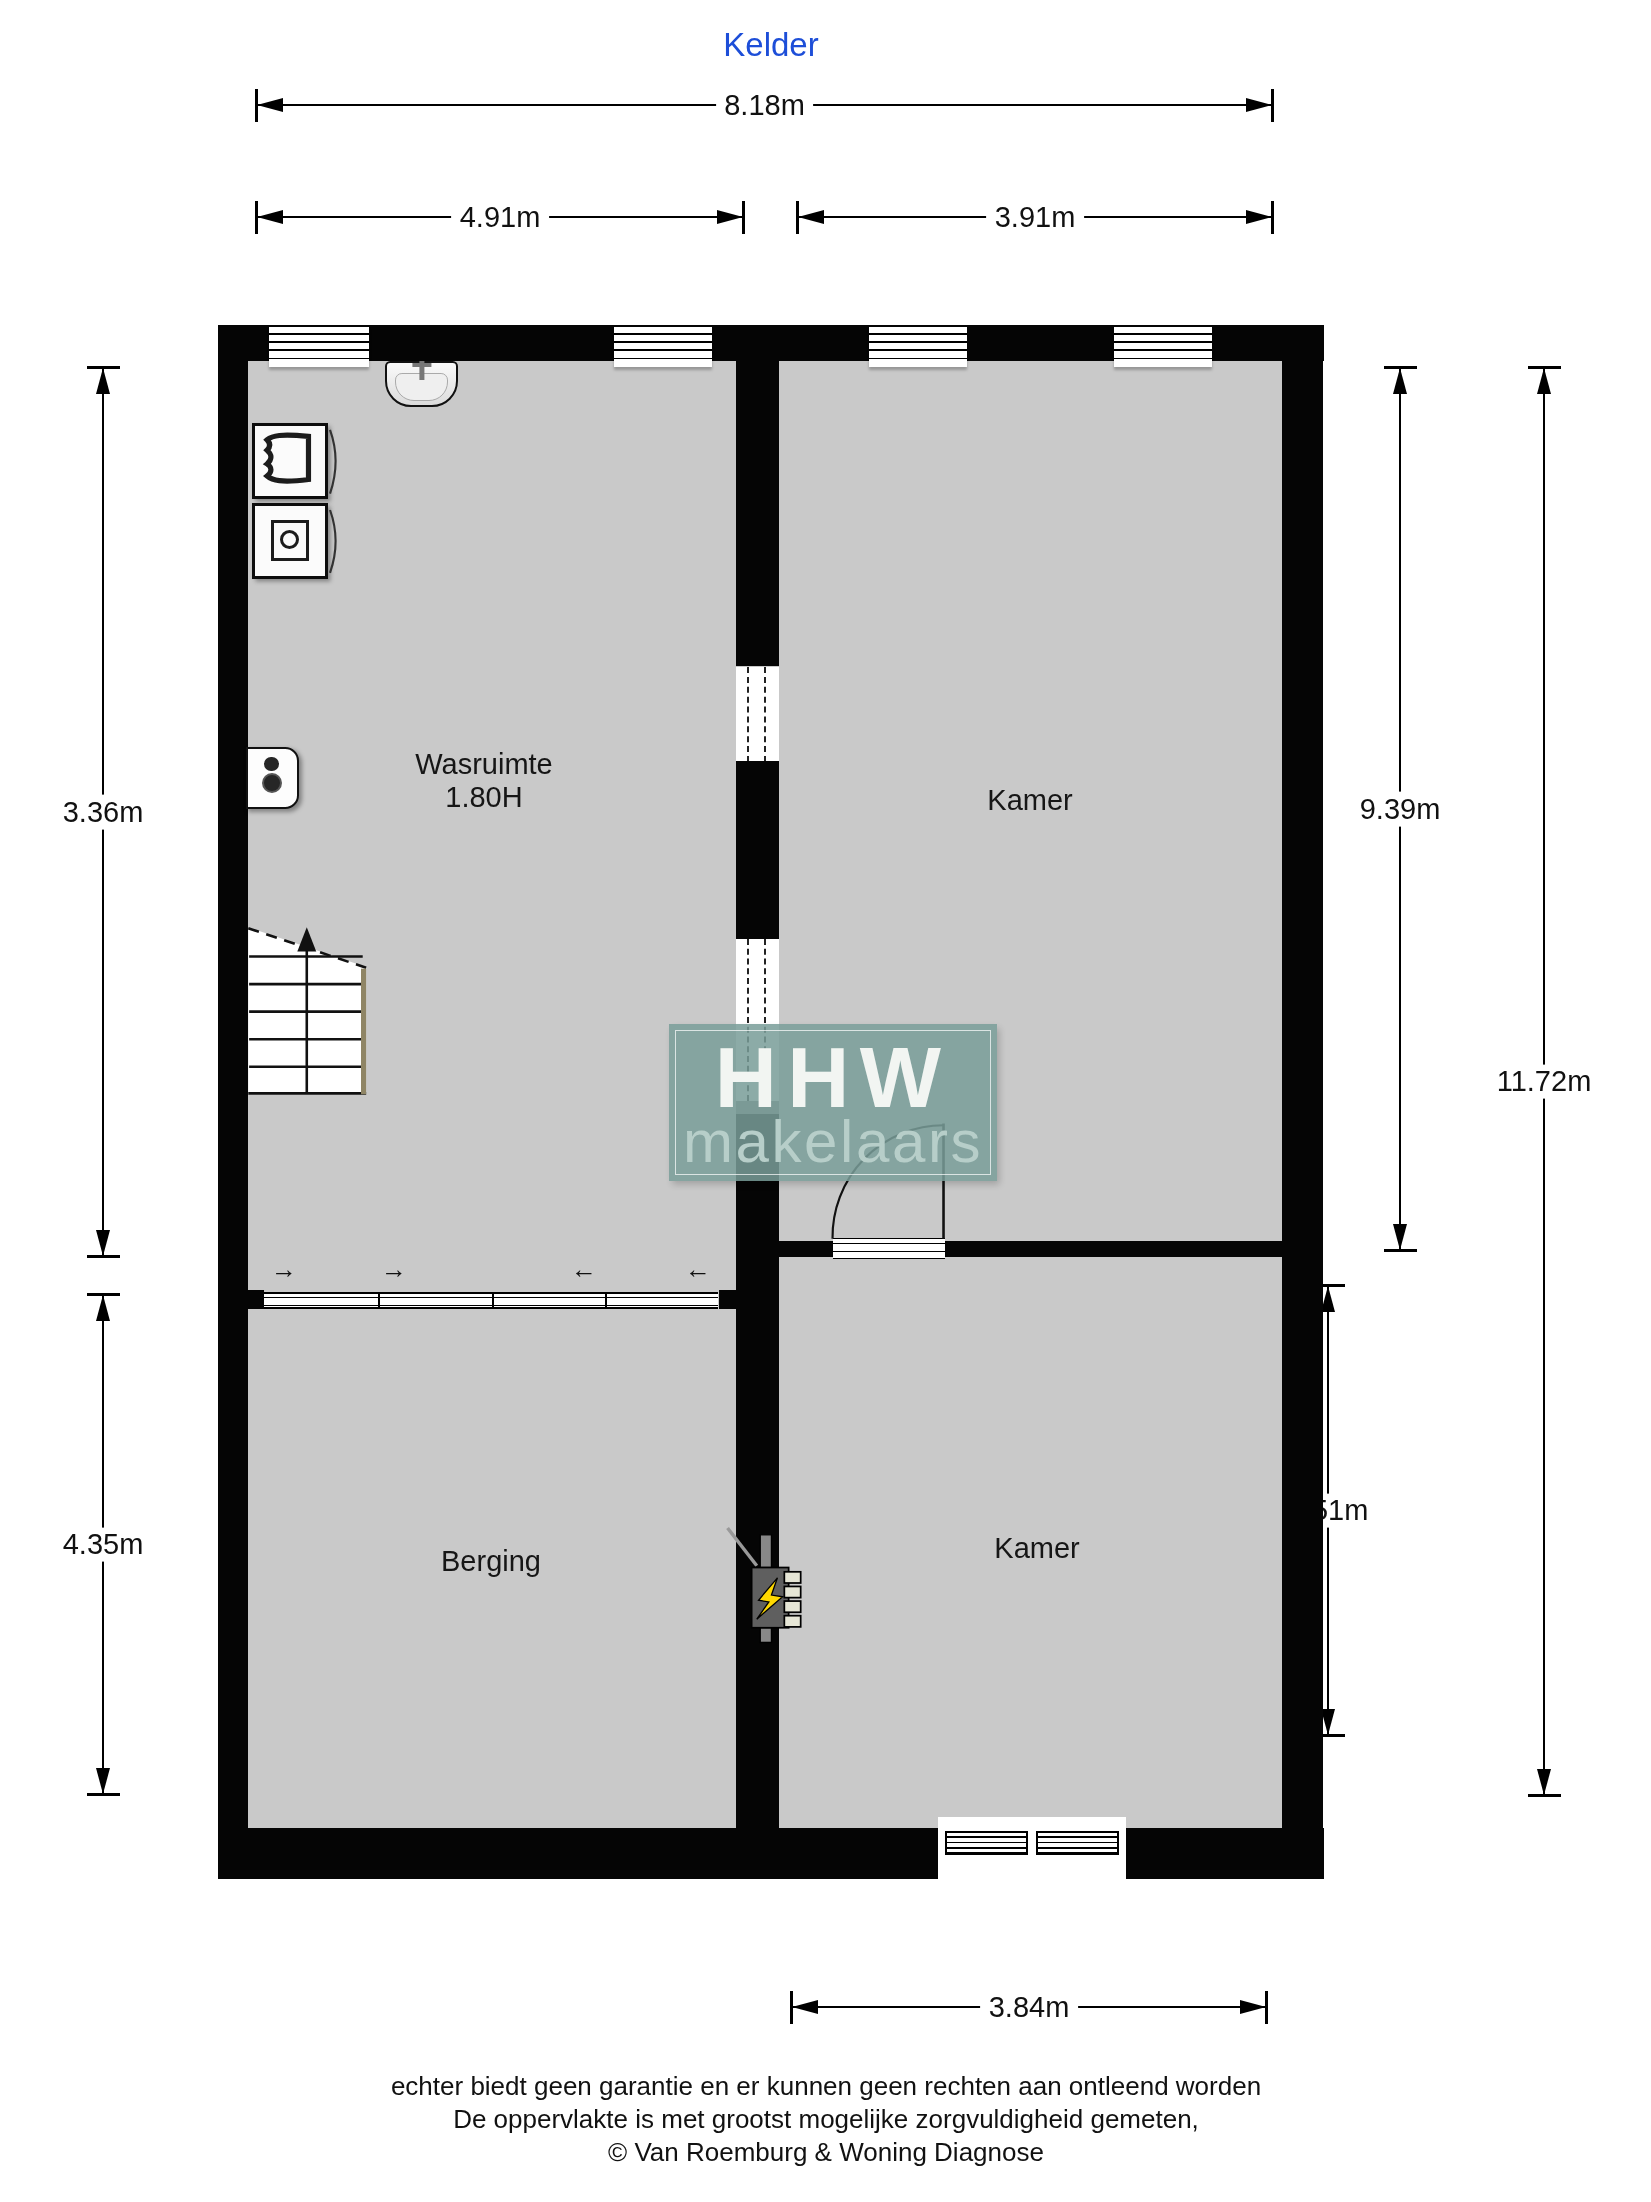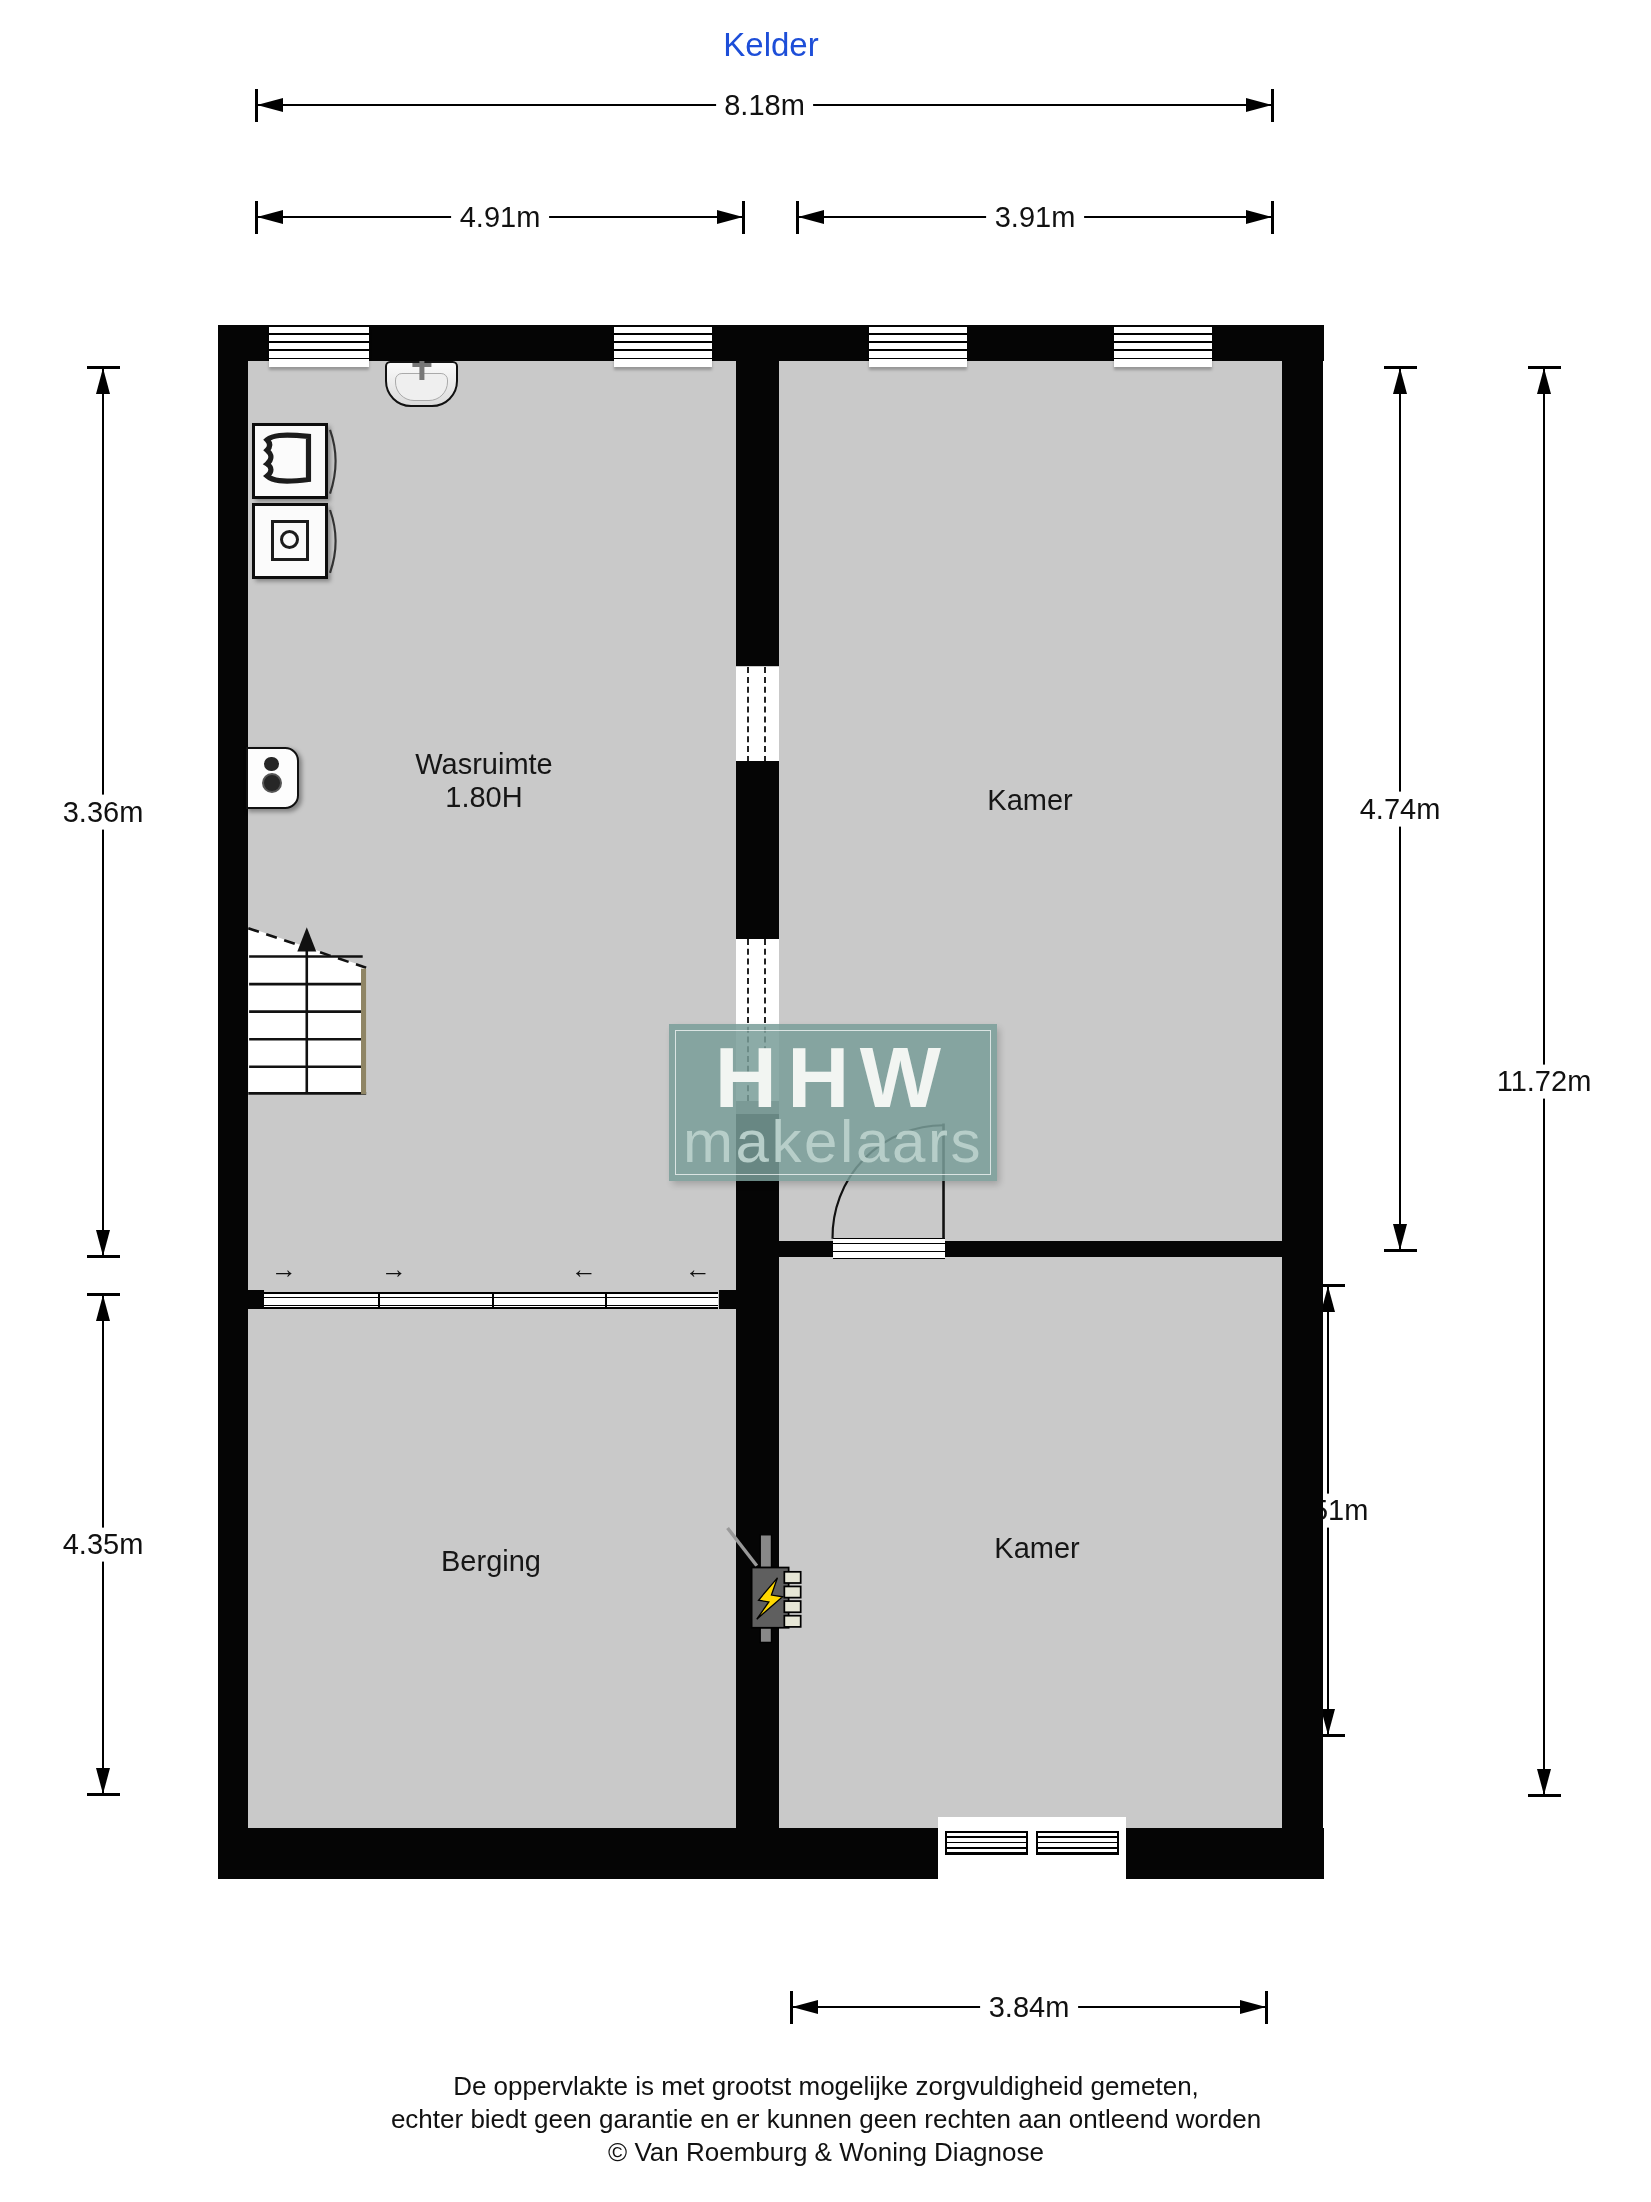--- a/index.html
+++ b/index.html
@@ -138,21 +138,21 @@
   <div class="bar-t"></div>
   <div class="bar-b"></div>
   <span class="dlabel">4.35m</span>
 </div>
 <div class="abs vdim" style="left:1383px;top:366px;height:886px;">
   <div class="line"></div>
   <div class="arr-u"></div>
   <div class="arr-d"></div>
   <div class="bar-t"></div>
   <div class="bar-b"></div>
-  <span class="dlabel">4.74m</span>
+  <span class="dlabel">9.39m</span>
 </div>
 <div class="abs vdim" style="left:1311px;top:1284px;height:453px;">
   <div class="line"></div>
   <div class="arr-u"></div>
   <div class="arr-d"></div>
   <div class="bar-t"></div>
   <div class="bar-b"></div>
   <span class="dlabel">4.51m</span>
 </div>
 <div class="abs vdim" style="left:1527px;top:366px;height:1431px;">
@@ -285,17 +285,17 @@
   <div class="abs room-label" style="left:273px;top:1236px;">Berging</div>
   <div class="abs room-label" style="left:819px;top:1223px;">Kamer</div>
 </div>
 
 <div class="abs logo">
   <div class="hhw">HHW</div>
   <div class="mk">makelaars</div>
 </div>
 
 <div class="abs footer">
+  <div>echter biedt geen garantie en er kunnen geen rechten aan ontleend worden</div>
   <div>De oppervlakte is met grootst mogelijke zorgvuldigheid gemeten,</div>
-  <div>echter biedt geen garantie en er kunnen geen rechten aan ontleend worden</div>
   <div>© Van Roemburg &amp; Woning Diagnose</div>
 </div>
 
 
 </body></html>

